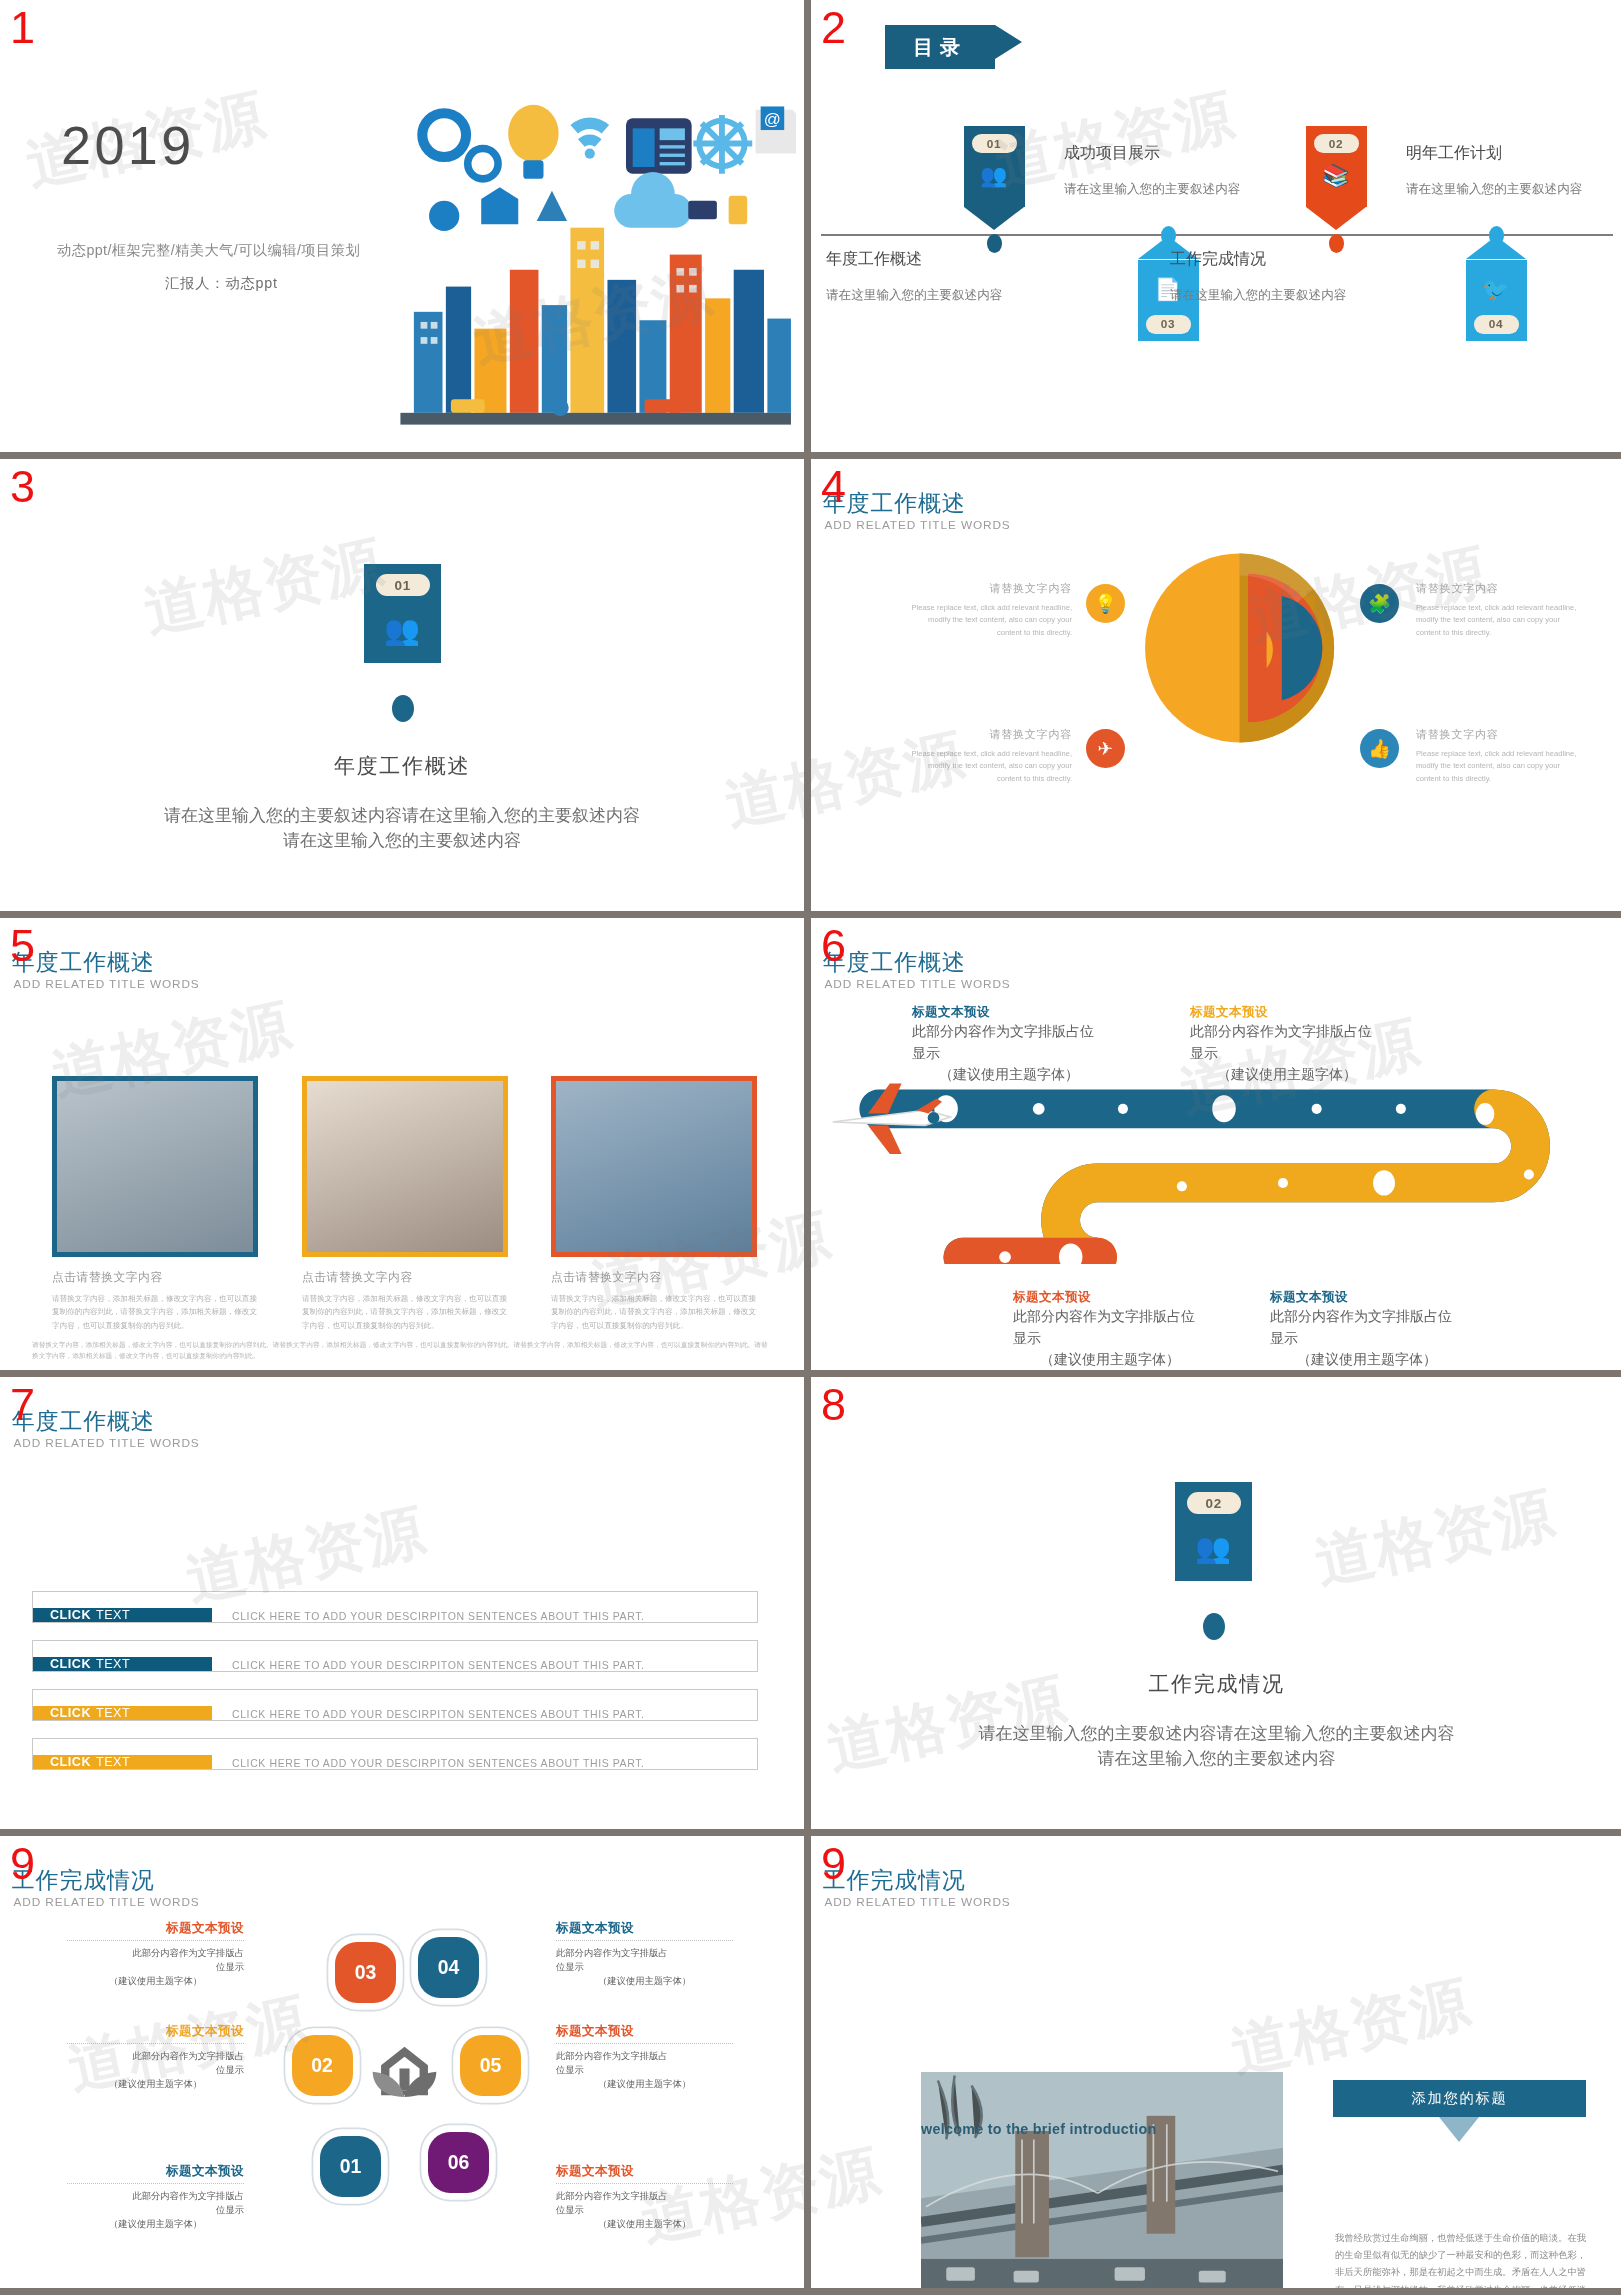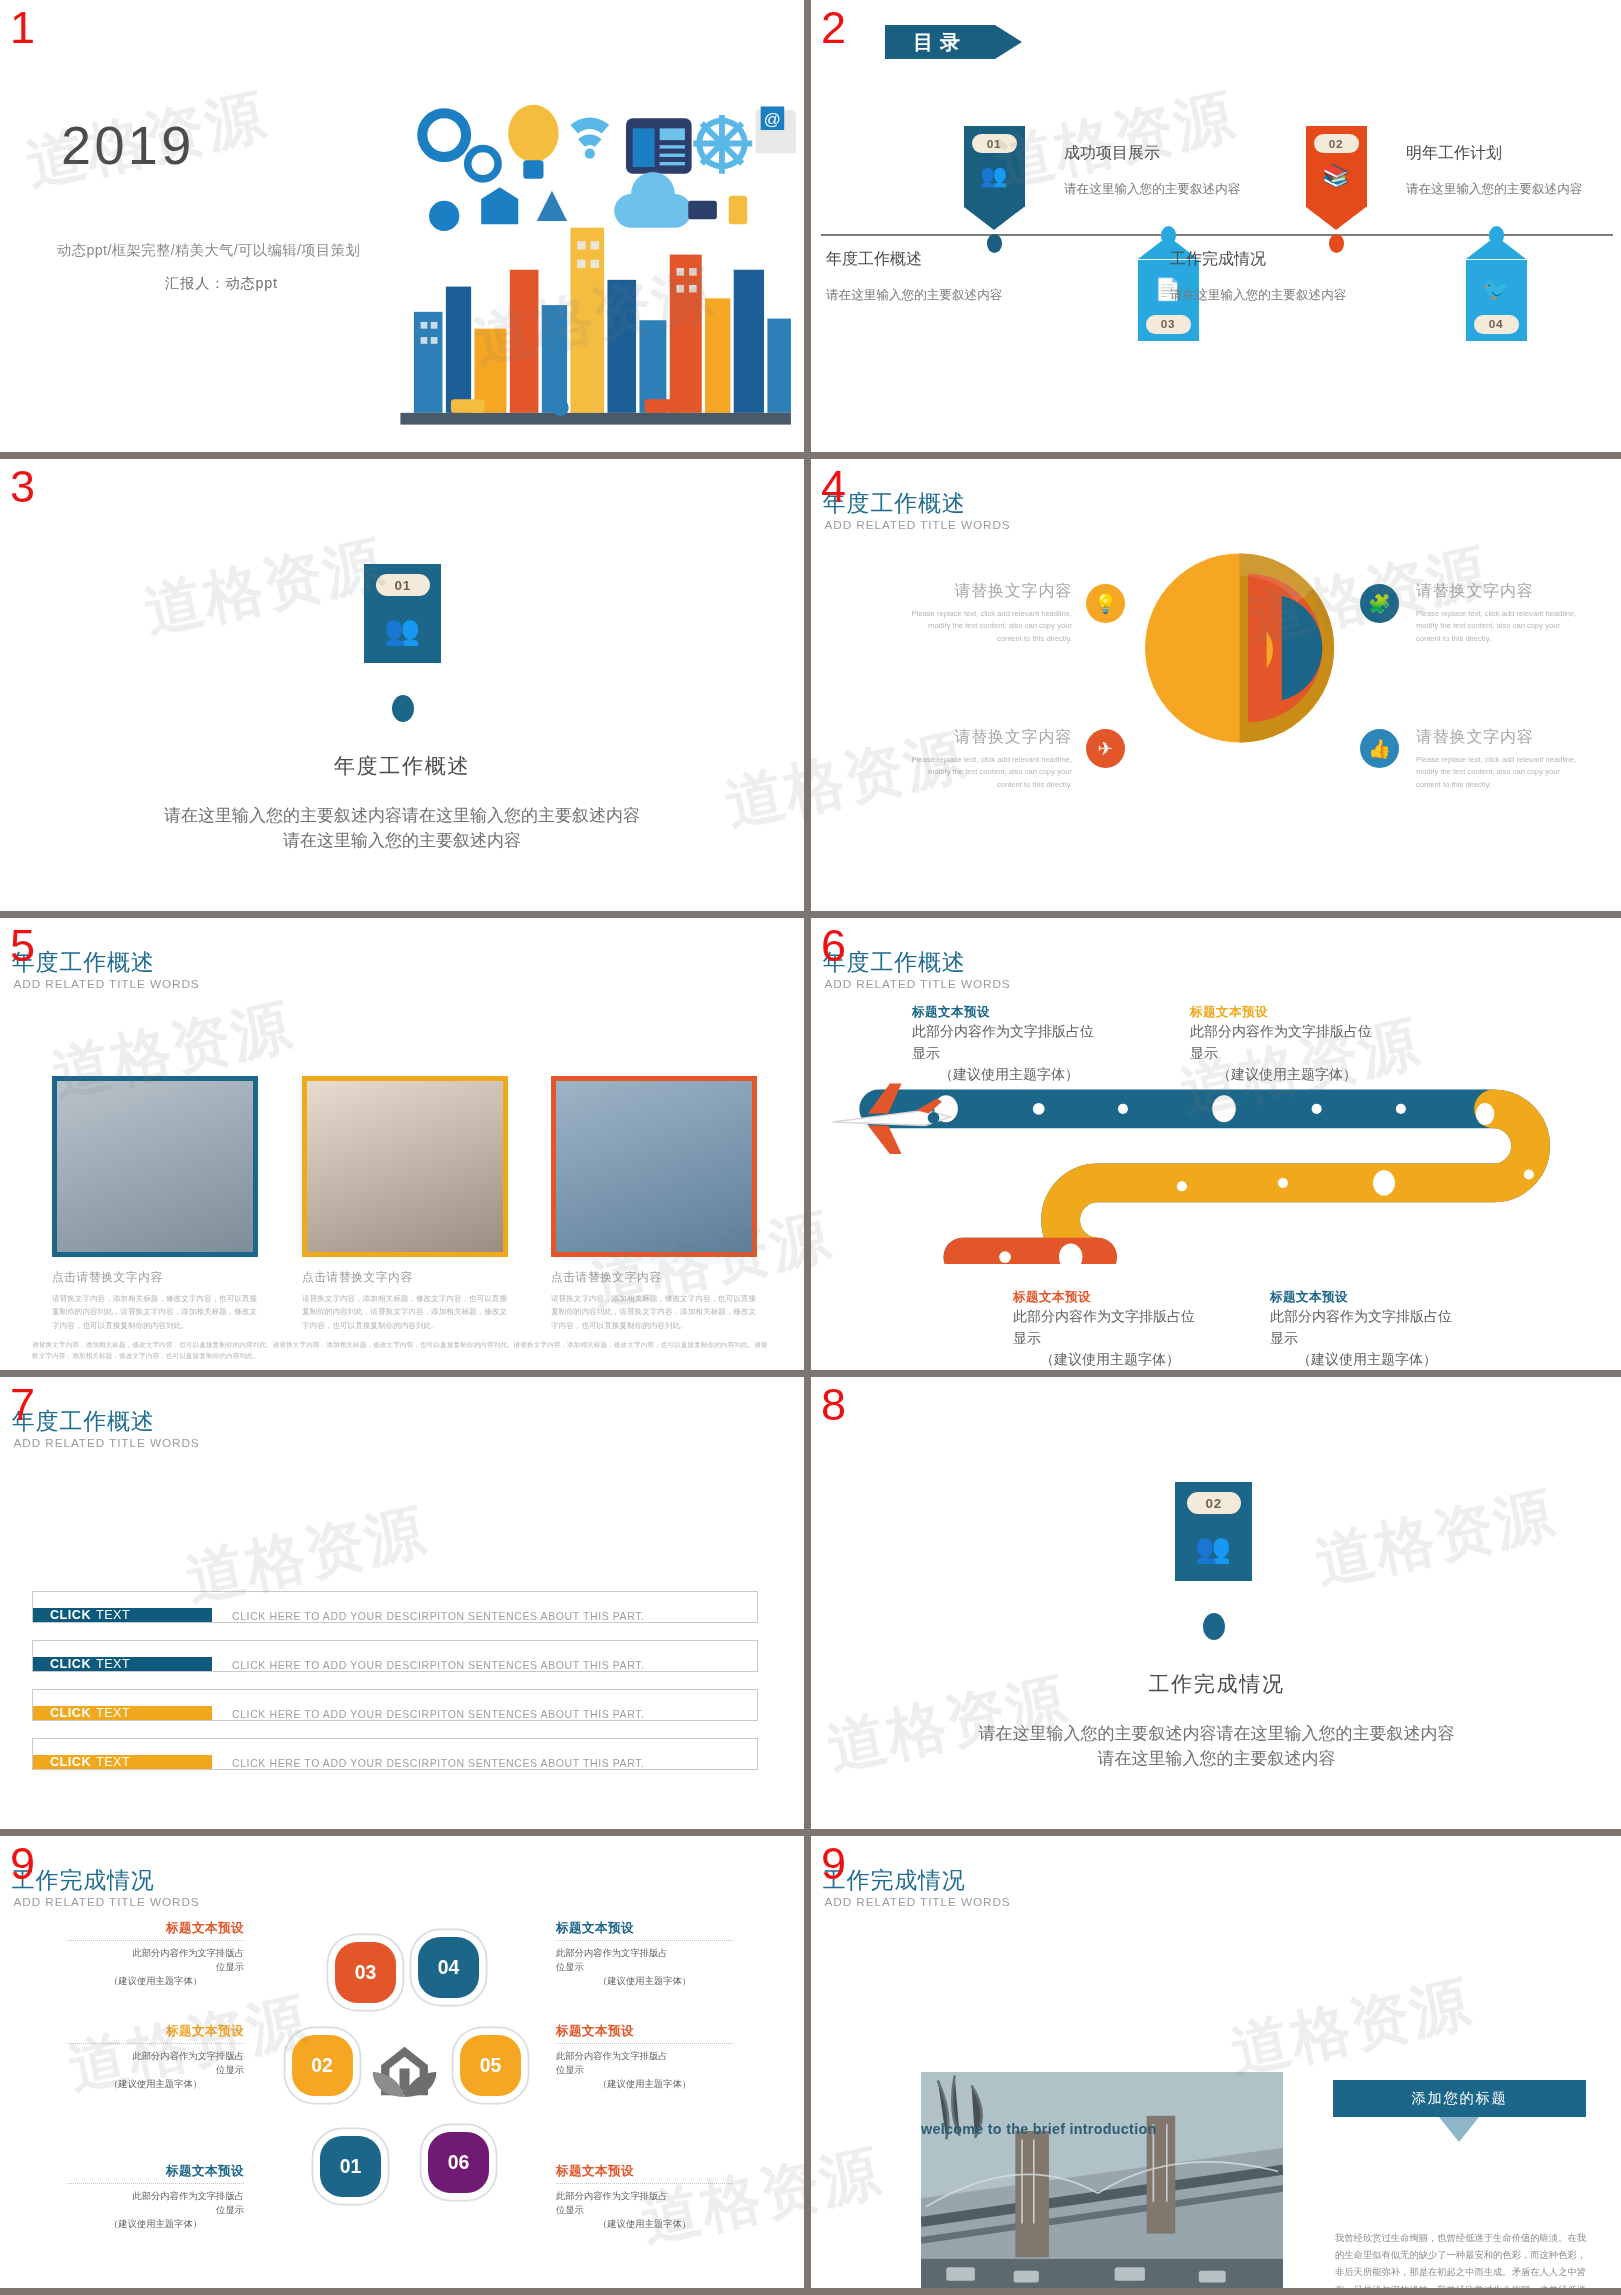--- a/index.html
+++ b/index.html
@@ -32,21 +32,21 @@
   
   .s1-year{position:absolute;left:61px;top:114px;font-size:54px;color:#4a4a4a;
            letter-spacing:3.4px;font-weight:300;}
   .s1-title{position:absolute;left:57px;top:182px;font-size:47px;color:#3c3c3c;
             letter-spacing:0.8px;}
   .s1-sub{position:absolute;left:57px;top:241px;font-size:14.3px;color:#8a8a8a;letter-spacing:0.4px;}
   .s1-rep{position:absolute;left:165px;top:274px;font-size:14.3px;color:#6d6d6d;letter-spacing:0.8px;}
   .city{position:absolute;right:8.4px;top:59px;width:404px;height:371px;}
 
   
-  .ml-banner{position:absolute;left:74px;top:25px;width:110px;height:34px;background:#1b5f80;
+  .ml-banner{position:absolute;left:74px;top:25px;width:110px;height:44px;background:#1b5f80;
              display:flex;align-items:center;justify-content:center;color:#fff;font-size:20px;
              letter-spacing:6.7px;font-weight:bold;}
   .ml-arrow{position:absolute;left:184px;top:25px;width:0;height:0;
             border-top:17px solid transparent;border-bottom:17px solid transparent;
             border-left:27px solid #1b5f80;}
   .ml-line{position:absolute;left:10px;top:234px;width:792px;height:1.7px;background:#7d7d7d;}
   .pin{position:absolute;width:61px;}
   .pin .body{width:61px;height:81px;position:relative;}
   .pin .body:after{content:"";position:absolute;left:0;top:81px;width:0;height:0;
                    border-left:30px solid transparent;border-right:30px solid transparent;}
@@ -68,21 +68,21 @@
   .bigpin .badge{position:absolute;left:11.8px;top:10px;width:54px;height:22px;border-radius:11px;
                  background:#f4ead9;color:#70634f;font-size:13.5px;display:flex;align-items:center;
                  justify-content:center;font-weight:bold;letter-spacing:0.8px;z-index:3;}
   .bigpin .gly{position:absolute;left:0;top:49px;width:77px;text-align:center;font-size:29px;color:#fff;z-index:3;}
   .bigpin .drop{position:absolute;left:28px;top:131px;width:22px;height:27px;border-radius:50%;background:#1b6689;}
   .ct-title{position:absolute;width:100%;text-align:center;font-size:21px;color:#4a4a4a;letter-spacing:1.7px;}
   .ct-body{position:absolute;width:100%;text-align:center;font-size:17px;color:#6f6f6f;line-height:1.5;}
 
   
   .s4-col{position:absolute;width:168px;}
-  .s4-h{font-size:16px;color:#a7a7a7;letter-spacing:0.8px;margin-bottom:5.9px;}
+  .s4-h{font-size:11px;color:#a7a7a7;letter-spacing:0.8px;margin-bottom:5.9px;}
   .s4-p{font-size:7.6px;color:#b5b5b5;line-height:1.65;}
   .s4-ic{position:absolute;width:39px;height:39px;border-radius:50%;display:flex;
          align-items:center;justify-content:center;color:#fff;font-size:18.5px;}
   .sphere{position:absolute;left:329px;top:81px;width:211px;height:211px;}
 
   
   .ph{position:absolute;width:206px;height:181px;border:5.9px solid #1b6689;box-sizing:border-box;
       background:linear-gradient(160deg,#b9c3cb,#7d8d99);overflow:hidden;}
   .ph.y{border-color:#f0a91c;background:linear-gradient(160deg,#e7dcd0,#9c8d82);}
   .ph.r{border-color:#e2562a;background:linear-gradient(160deg,#9fb4c6,#5d7f9b);}

